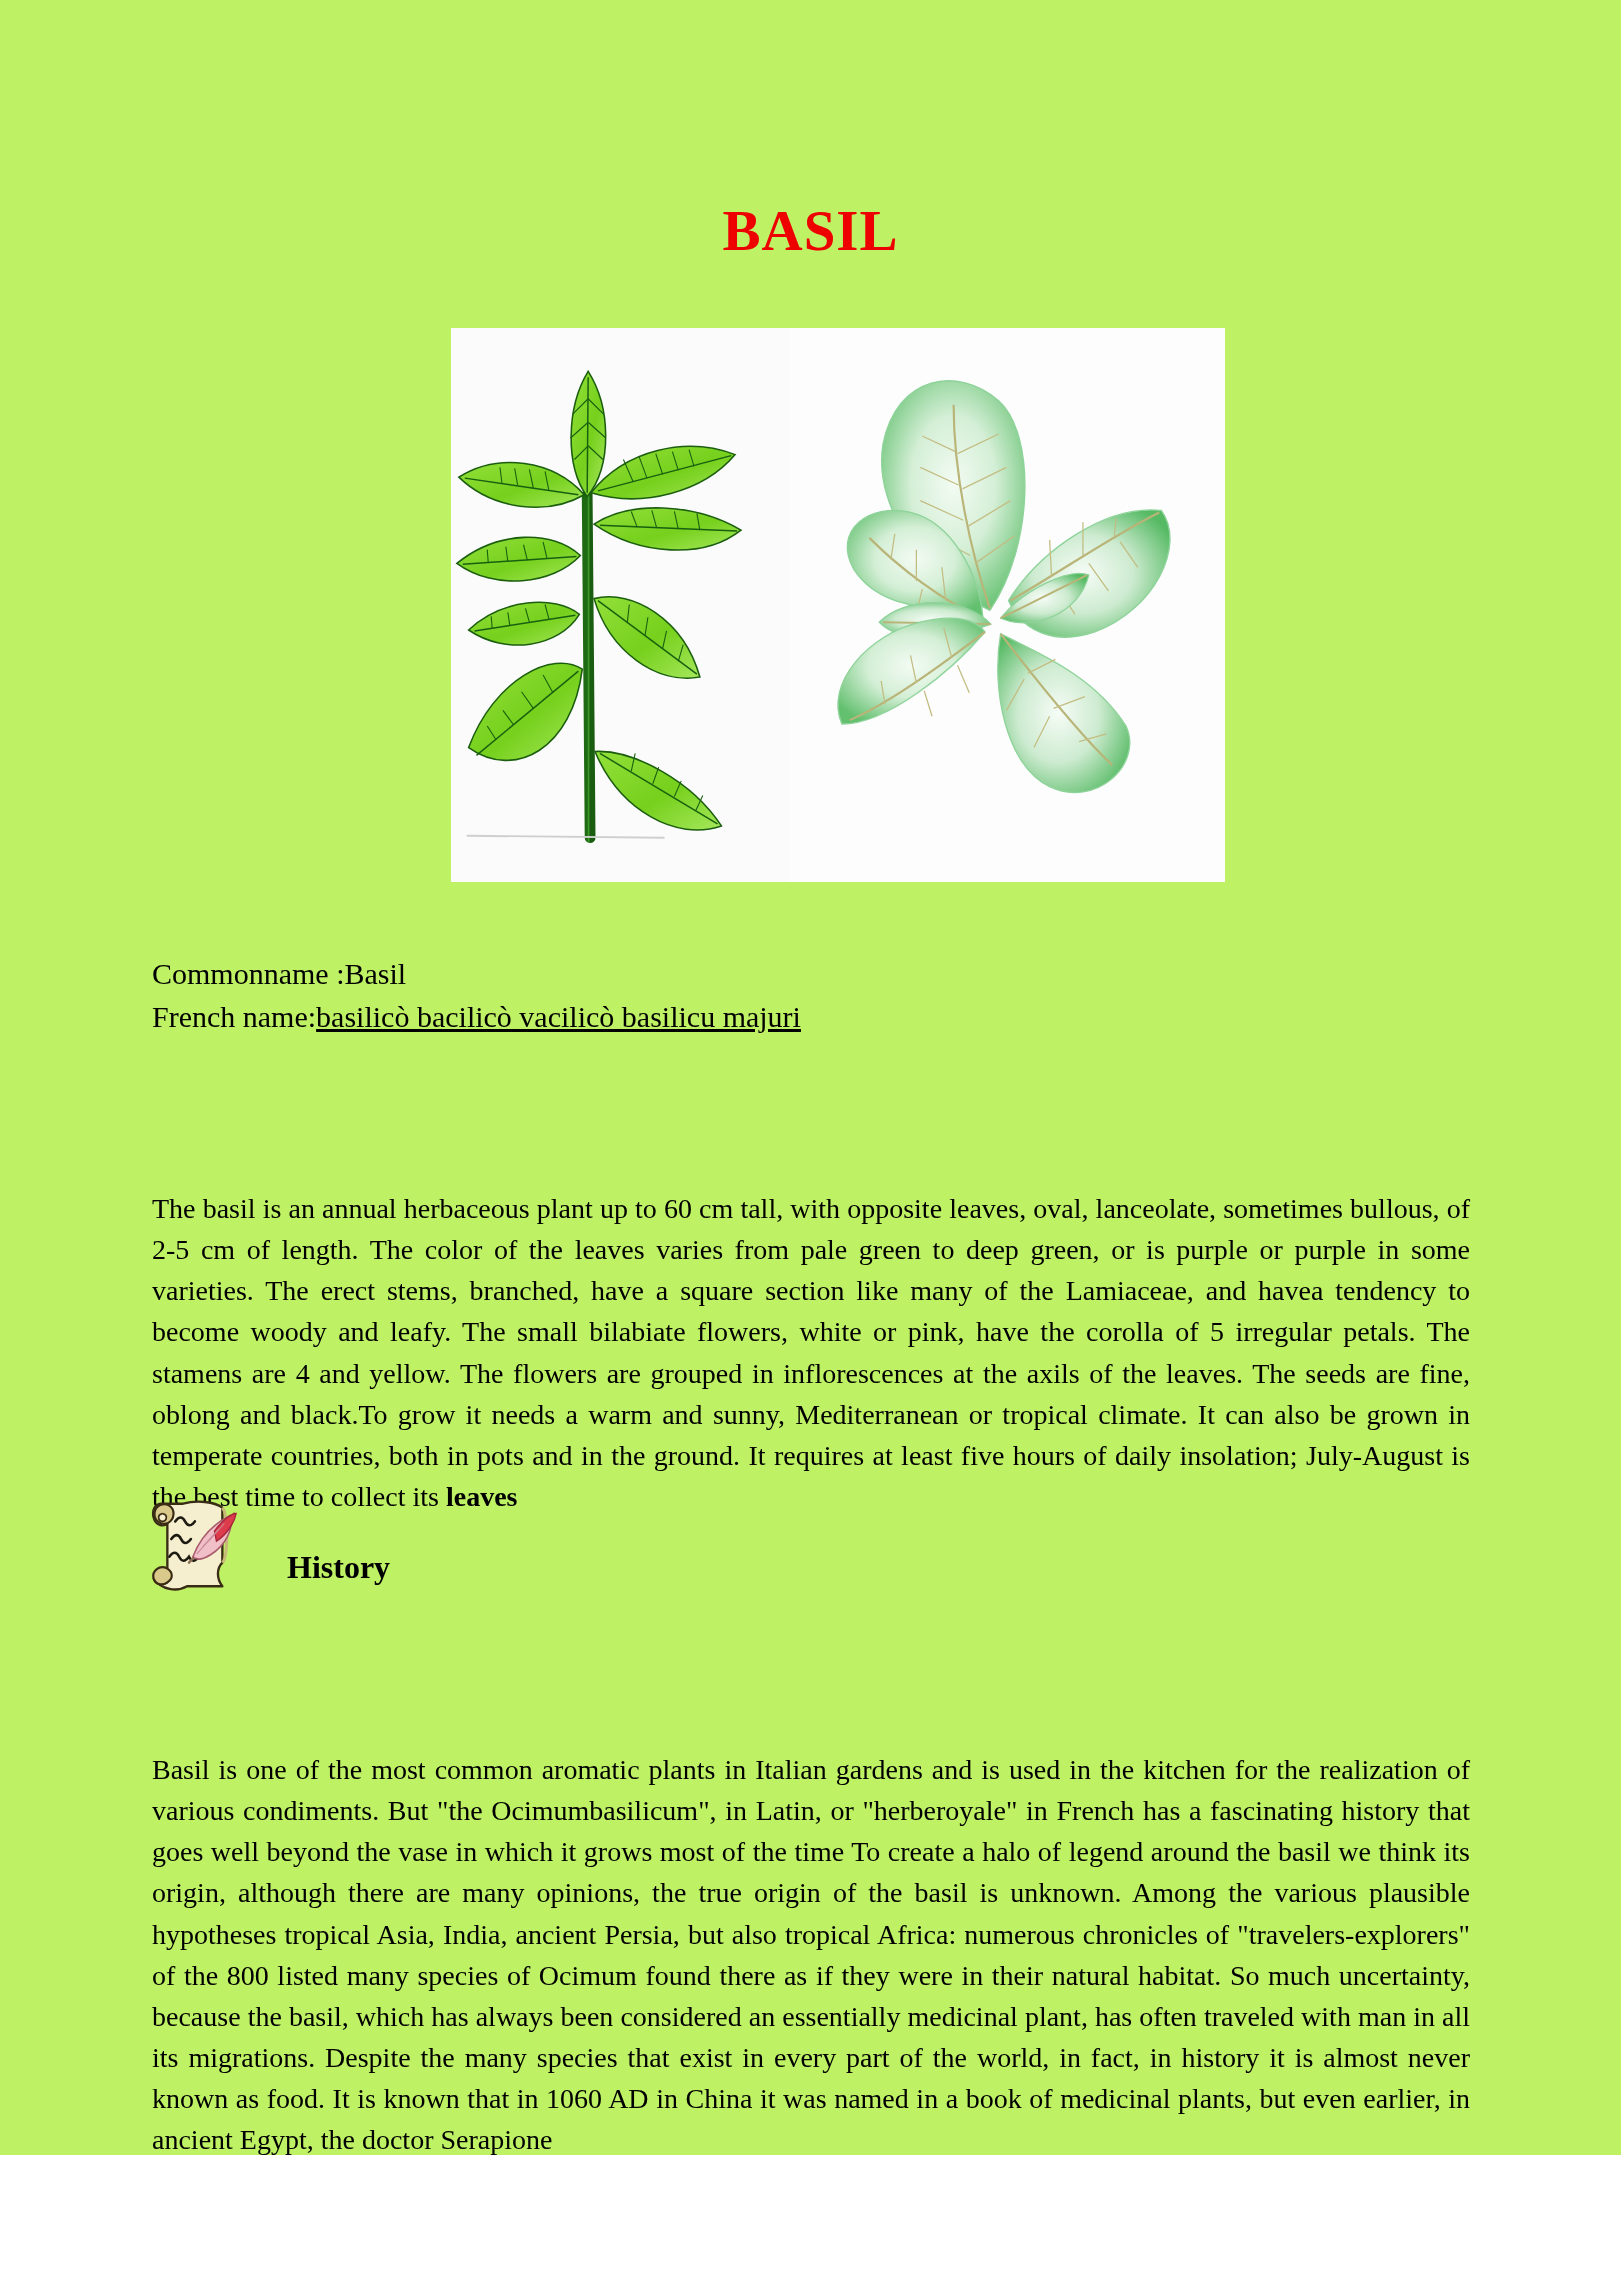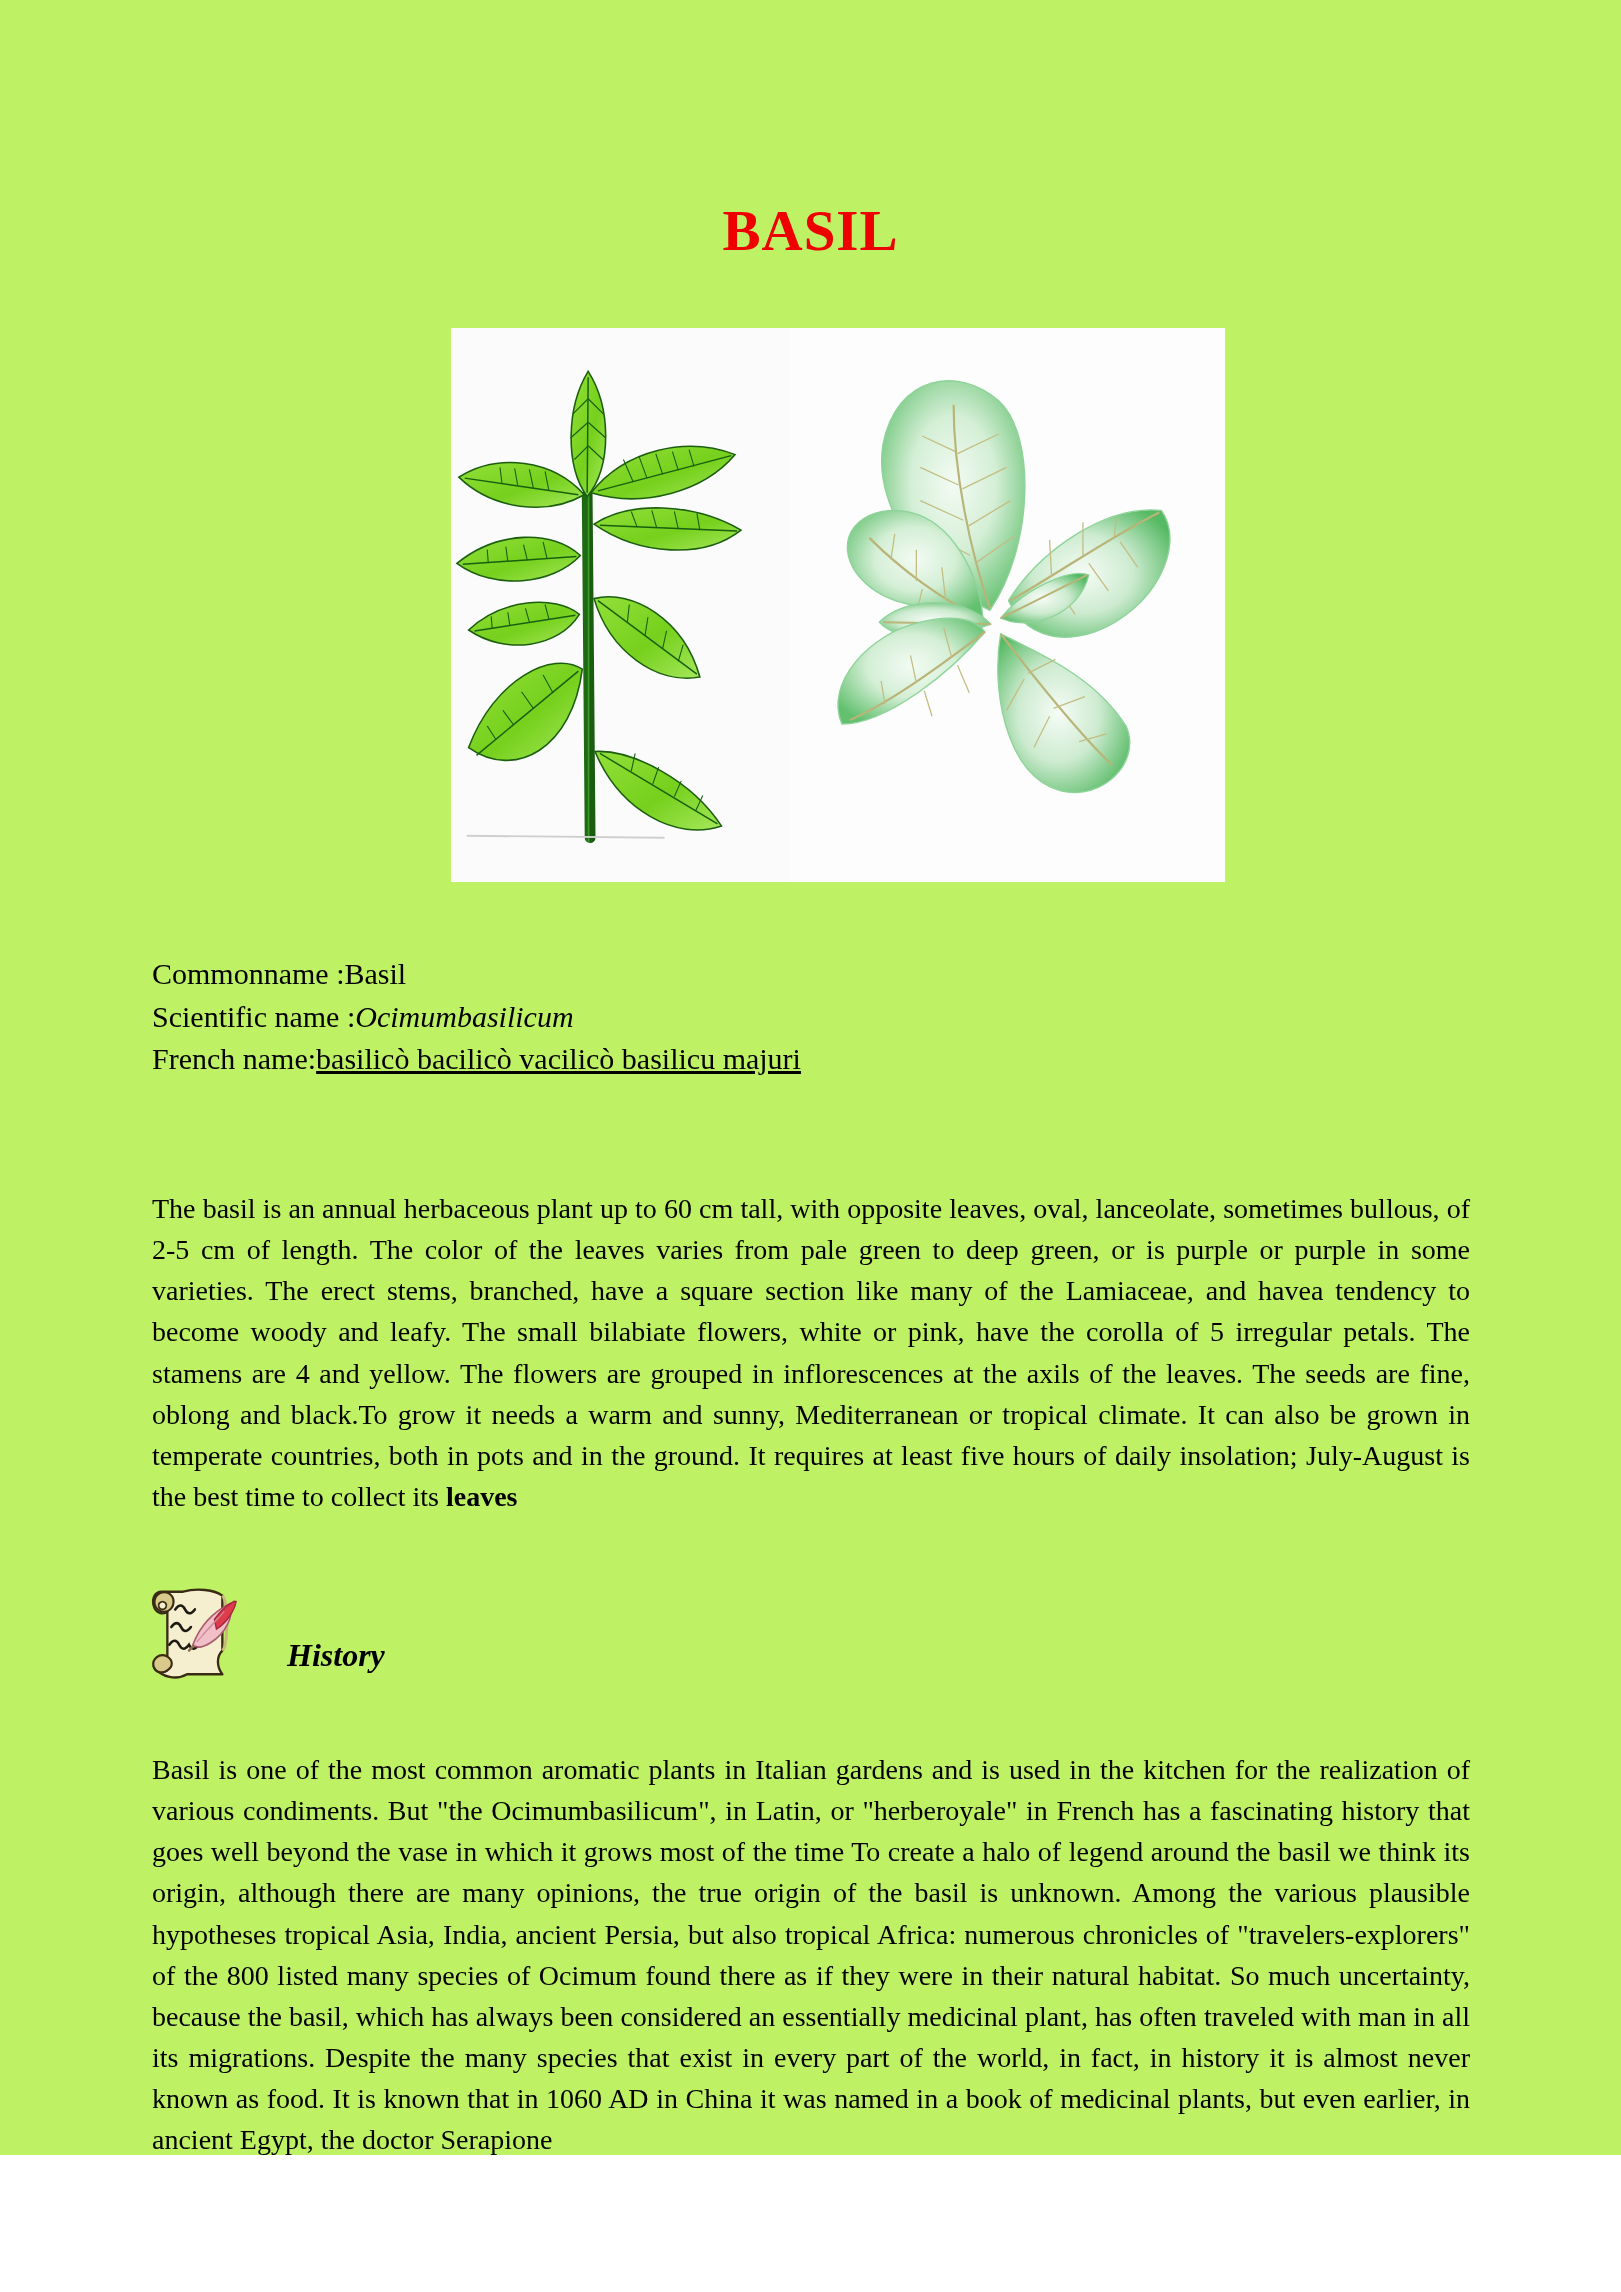--- a/index.html
+++ b/index.html
@@ -90,24 +90,23 @@
   }
   .par-description { top: 1160px; }
   .par-history { top: 1721px; }
 
   .body-par b { font-weight: bold; }
 
   
   .history-head {
     position: absolute;
     left: 132px;
-    top: 1576px;
+    top: 1488px;
     width: 686px;
     height: 118px;
-    font-style: italic;
   }
   .scroll-icon {
     position: absolute;
     left: 0;
     top: 0;
     width: 110px;
     height: 110px;
   }
   .scroll-icon svg { display: block; width: 100%; height: 100%; }
   .history-label {
@@ -258,23 +257,20 @@
         </g>
       </svg>
     </div>
   </div>
 
   <div class="names">
     <div class="line">
       <span>Commonname :</span><span>Basil</span>
     </div>
     <div class="line">
-      <span>Scientific name :</span><span class="sci">Ocimumbasilicum</span>
-    </div>
-    <div class="line">
       <span>French name:</span><span class="dialect-words">basilicò  bacilicò  vacilicò   basilicu  majuri</span>
     </div>
   </div>
 
   <p class="body-par par-description"><span>The basil is an annual herbaceous plant up to 60 cm tall, with opposite leaves, oval, lanceolate, sometimes bullous, of 2-5 cm of length. The color of the leaves varies from pale green to deep green, or is purple or purple in some varieties. The erect stems, branched, have a square section like many of the Lamiaceae, and havea tendency to become woody and leafy. The small bilabiate flowers, white or pink, have the corolla of 5 irregular petals. The stamens are 4 and yellow. The flowers are grouped in inflorescences at the axils of the leaves. The seeds are fine, oblong and black.To grow it needs a warm and sunny, Mediterranean or tropical climate. It can also be grown in temperate countries, both in pots and in the ground. It requires at least five hours of daily insolation; July-August is the best time to collect its </span><b>leaves</b></p>
 
   <div class="history-head">
     <div class="scroll-icon">
       <svg viewBox="0 0 112 112" aria-hidden="true">
 

